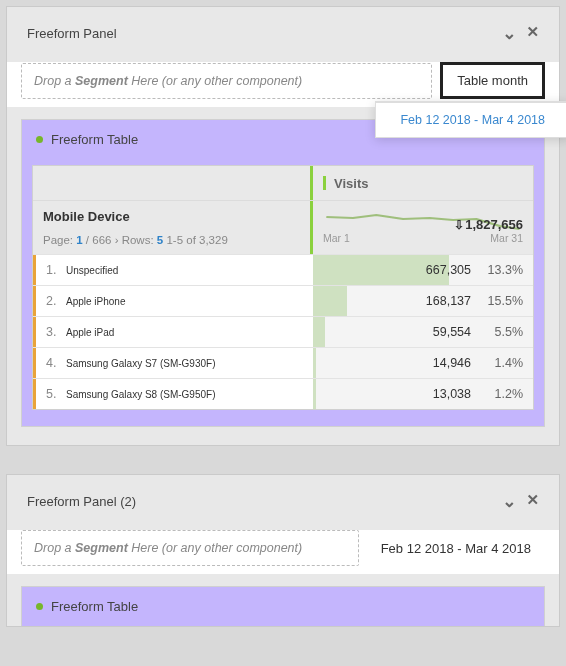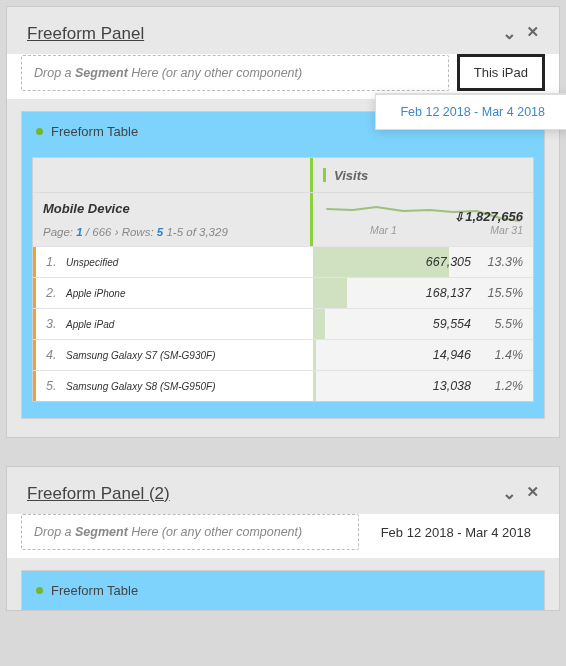--- a/index.html
+++ b/index.html
@@ -15,29 +15,30 @@
       background: #e8e8e8;
       border: 1px solid #cacaca;
       margin-bottom: 28px;
       position: relative;
     }
     .panel-header {
       padding: 16px 20px 10px;
       display: flex;
       align-items: center;
     }
-    .panel-title { font-size: 17px; color: #444; flex: 1; text-decoration: underline; }
+    .panel-title { font-size: 13px; color: #444; flex: 1; }
     .panel-controls { display: flex; gap: 10px; color: #666; }
     .panel-controls span { cursor: pointer; font-weight: bold; }
     .ctrl-row {
       display: flex;
       align-items: center;
       gap: 8px;
       padding: 0 14px 8px;
       position: relative;
+      margin-top: 8px;
     }
     .ctrl-row.highlight { background: #fff; }
     .dropzone {
       flex: 1;
       border: 1px dashed #bbb;
       border-radius: 2px;
       padding: 10px 12px;
       font-style: italic;
       color: #888;
       font-size: 12.5px;
@@ -65,39 +66,38 @@
       border-top-width: 2px;
       box-shadow: 0 2px 10px rgba(0,0,0,.15);
       padding: 10px 24px;
       color: #3a88cf;
       font-size: 12.5px;
       white-space: nowrap;
       z-index: 30;
     }
     .inner-card {
       margin: 12px 14px 18px;
-      background: #7dd3fc;
+      background: #c4b5fd;
       border: 1px solid #d0d0d0;
     }
     .card-head {
       padding: 12px 14px;
       display: flex;
       align-items: center;
       gap: 8px;
     }
     .green-dot {
       width: 7px; height: 7px; border-radius: 50%; background: #77b62a;
       display: inline-block;
     }
     .card-title { color: #444; }
     .table-wrap {
       margin: 6px 10px 16px;
       background: #fff;
       border: 1px solid #d0d0d0;
-      font-style: italic;
     }
     .thead-row {
       display: flex;
       background: #e9e9e9;
     }
     .thead-dim { width: 56%; border-right: 3px solid #8bd13e; height: 34px; }
     .thead-metric {
       flex: 1; display: flex; align-items: center;
       padding: 0 10px; font-weight: 600; color: #666; font-size: 13px;
       background: #e9e9e9;
@@ -119,21 +119,21 @@
     .meta-left .pager .blue { color: #2e82c8; font-weight: 600; }
     .meta-right {
       flex: 1; background: #e9e9e9; position: relative;
       padding: 6px 10px 4px;
     }
     .spark {
       height: 26px; width: 100%;
     }
     .spark-labels {
       display: flex; justify-content: space-between;
-      font-size: 10.5px; color: #999; margin-top: -4px; margin-left: 47px;
+      font-size: 10.5px; color: #999; margin-top: -4px;
     }
     .meta-total {
       position: absolute; top: 16px; right: 10px;
       font-weight: 700; color: #333; font-size: 13px;
     }
     .meta-total .arrow { font-size: 12px; margin-right: 1px; }
     .data-row {
       display: flex; align-items: stretch;
       border-top: 1px solid #e3e3e3;
     }
@@ -168,21 +168,21 @@
     <div class="panel-controls">
       <span class="chev">⌄</span>
       <span class="xbtn">✕</span>
     </div>
   </div>
   <div class="ctrl-row highlight">
     <div class="dropzone">
       <span>Drop a </span><span class="seg">Segment</span><span> Here (or any other component)</span>
     </div>
     <div class="date-box boxed">
-      <span>This iPad</span>
+      <span>Table month</span>
       <div class="date-popup">
         <span>Feb 12 2018 - Mar 4 2018</span>
       </div>
     </div>
   </div>
 
   <div class="inner-card">
     <div class="card-head">
       <span class="green-dot"></span>
       <span class="card-title">Freeform Table</span>

